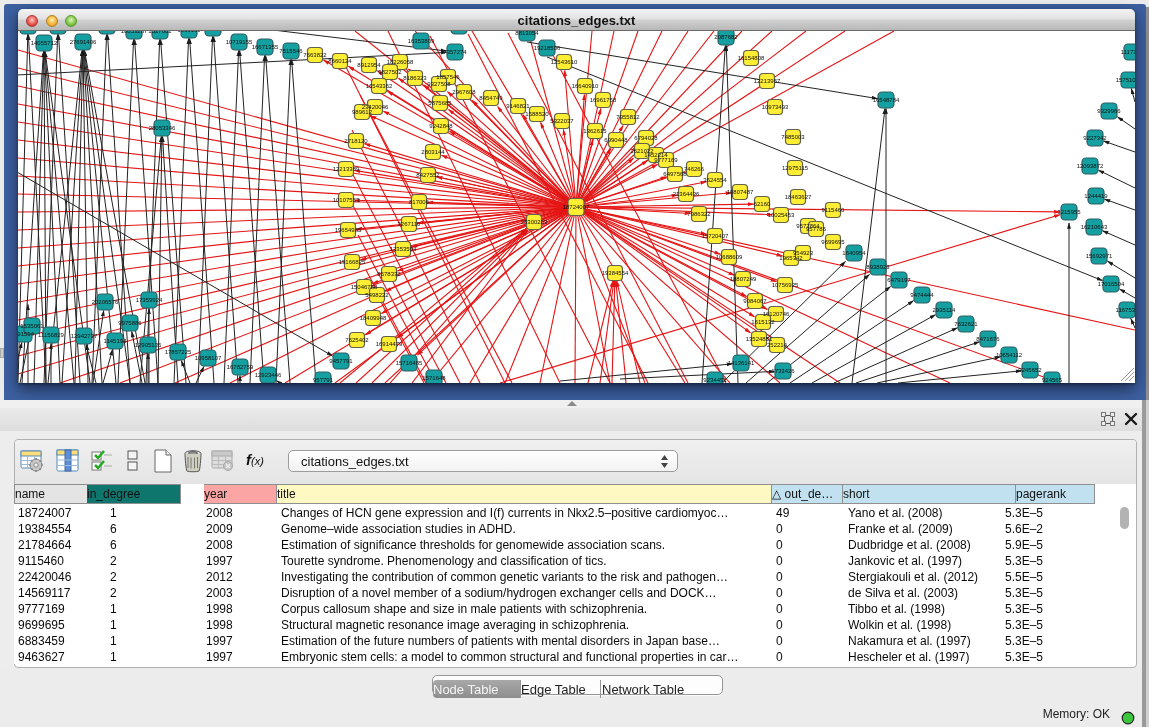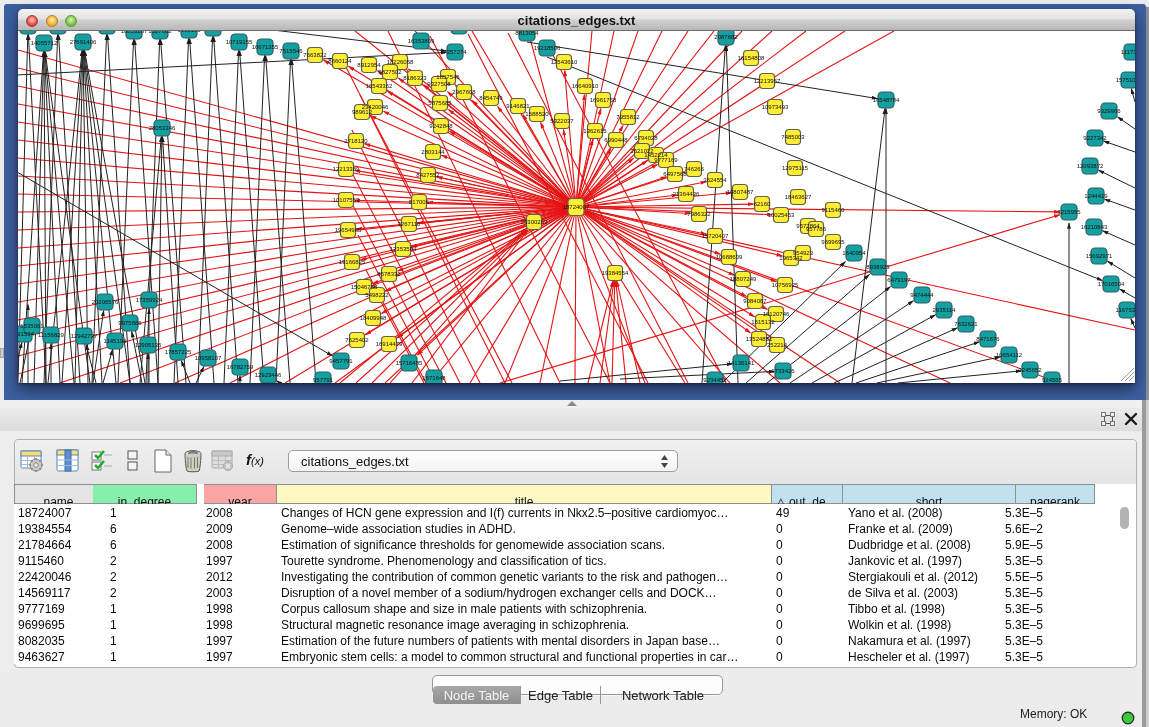--- a/index.html
+++ b/index.html
@@ -15,23 +15,23 @@
 #tp-divider{position:absolute;left:0;top:400px;width:1149px;height:8px;background:#f0f0f0}
 #tp-title{position:absolute;left:0;top:408px;width:1149px;height:23px;background:linear-gradient(#ebebeb,#ddd);font-size:13px;color:#2c2c2c}
 #tp-title span{position:absolute;left:10px;top:20px}
 #tp-body{position:absolute;left:0;top:431px;width:1149px;height:296px;background:#ededed}
 #innerbox{position:absolute;left:14px;top:439px;width:1123px;height:229px;background:#fff;border:1px solid #b0b0b0;border-radius:4px;box-shadow:inset 0 1px 0 #f8f8f8}
 #toolbar{position:absolute;left:15px;top:440px;width:1121px;height:44px;background:linear-gradient(#f0f0f0,#e4e4e4);border-radius:4px 4px 0 0}
 #combo{position:absolute;left:288px;top:450px;width:390px;height:22px;background:linear-gradient(#fff,#f2f2f2);border:1px solid #9d9d9d;border-radius:5px;font-size:13px;color:#111}
 #combo span{position:absolute;left:12px;top:3px}
 #tabsbar{position:absolute;left:0px;top:668px;width:1141px;height:59px;background:#ececec}
 #segctl{position:absolute;left:432px;top:675px;width:291px;height:20px;border:1px solid #979797;border-radius:5px;background:#fdfdfd;font-size:13px;box-shadow:0 1px 0 rgba(255,255,255,.7)}
-.seg{position:absolute;top:10px;height:18px;text-align:center;color:#222;padding-top:2px}
-#memok{position:absolute;left:1020px;top:707px;width:90px;white-space:nowrap;font-size:12px;color:#222;text-align:left;z-index:7}
-.hdrcell{position:absolute;top:484px;height:20px;border-right:1px solid #8f8f8f;border-top:1px solid #8f8f8f;border-bottom:1px solid #8f8f8f;font-size:12px;text-align:center;padding-top:10px;color:#111}
+.seg{position:absolute;top:4px;height:18px;text-align:left;color:#222;padding-top:2px}
+#memok{position:absolute;left:1020px;top:707px;width:90px;white-space:nowrap;font-size:12px;color:#222;text-align:right;z-index:7}
+.hdrcell{position:absolute;top:484px;height:20px;border-right:1px solid #8f8f8f;border-top:1px solid #8f8f8f;border-bottom:1px solid #8f8f8f;font-size:12px;padding-top:2px;color:#111}
 .rowtxt{position:absolute;font-size:12px;color:#0a0a0a;white-space:nowrap}
 </style></head><body>
 <div id="bluepanel"></div>
 <div id="rstrip-top"></div>
 <div id="rstrip-bot"></div>
 <div id="rstrip-bot2"></div>
 <div style="position:absolute;left:0;top:348px;width:4px;height:10px;background:#cfcfcf;border:1px solid #aaa"></div>
 <div id="macwin">
  <div id="canvas">
       <svg width="1117" height="352" viewBox="0 0 1117 352" style="position:absolute;left:0;top:0">
@@ -632,21 +632,21 @@
   </svg>
 <div style="position:absolute;left:246px;top:451px;font-size:15px;color:#111"><i><b>f</b><span style="font-size:11px">(x)</span></i></div>
 <div id="combo">
     <span>citations_edges.txt</span>
  <svg style="position:absolute;right:8px;top:3px" width="9" height="15" viewBox="0 0 9 15">
       <path d="M4.5,1 L8,6 L1,6 z" fill="#444"></path>
       <path d="M4.5,14 L8,9 L1,9 z" fill="#444"></path>
     </svg>
 </div>
 <div class="hdrcell" style="left:14px;width:89px;background:#e4e4e4;border-left:1px solid #8f8f8f">name</div>
-<div class="hdrcell" style="left:93px;width:104px;background:#86efac">in_degree</div>
+<div class="hdrcell" style="left:87px;width:94px;background:#0f766e">in_degree</div>
 <div class="hdrcell" style="left:204px;width:73px;background:#fca5a5">year</div>
 <div class="hdrcell" style="left:277px;width:495px;background:#fef9c3">title</div>
 <div class="hdrcell" style="left:772px;width:71px;background:#c2e1f0">△ out_de…</div>
 <div class="hdrcell" style="left:843px;width:173px;background:#c2e1f0">short</div>
 <div class="hdrcell" style="left:1016px;width:79px;background:#c2e1f0">pagerank</div>
 <div id="tabsbar"></div>
 <div id="segctl">
  <div class="seg" style="left:0;width:87px;background:linear-gradient(#a8a8a8,#8e8e8e);border-radius:4px 0 0 4px;color:#f4f4f4">Node Table</div>
  <div class="seg" style="left:87px;width:81px;border-left:1px solid #979797;border-right:1px solid #979797">Edge Table</div>
  <div class="seg" style="left:169px;width:122px">Network Table</div>
@@ -705,21 +705,21 @@
 <div class="rowtxt" style="left:776px;top:602px">0</div>
 <div class="rowtxt" style="left:848px;top:602px">Tibbo et al. (1998)</div>
 <div class="rowtxt" style="left:1005px;top:602px">5.3E–5</div>
 <div class="rowtxt" style="left:18px;top:618px">9699695</div>
 <div class="rowtxt" style="left:110px;top:618px">1</div>
 <div class="rowtxt" style="left:206px;top:618px">1998</div>
 <div class="rowtxt" style="left:281px;top:618px;max-width:488px;overflow:hidden">Structural magnetic resonance image averaging in schizophrenia.</div>
 <div class="rowtxt" style="left:776px;top:618px">0</div>
 <div class="rowtxt" style="left:848px;top:618px">Wolkin et al. (1998)</div>
 <div class="rowtxt" style="left:1005px;top:618px">5.3E–5</div>
-<div class="rowtxt" style="left:18px;top:634px">8082035</div>
+<div class="rowtxt" style="left:18px;top:634px">6883459</div>
 <div class="rowtxt" style="left:110px;top:634px">1</div>
 <div class="rowtxt" style="left:206px;top:634px">1997</div>
 <div class="rowtxt" style="left:281px;top:634px;max-width:488px;overflow:hidden">Estimation of the future numbers of patients with mental disorders in Japan base…</div>
 <div class="rowtxt" style="left:776px;top:634px">0</div>
 <div class="rowtxt" style="left:848px;top:634px">Nakamura et al. (1997)</div>
 <div class="rowtxt" style="left:1005px;top:634px">5.3E–5</div>
 <div class="rowtxt" style="left:18px;top:650px">9463627</div>
 <div class="rowtxt" style="left:110px;top:650px">1</div>
 <div class="rowtxt" style="left:206px;top:650px">1997</div>
 <div class="rowtxt" style="left:281px;top:650px;max-width:488px;overflow:hidden">Embryonic stem cells: a model to common structural and functional properties in car…</div>

